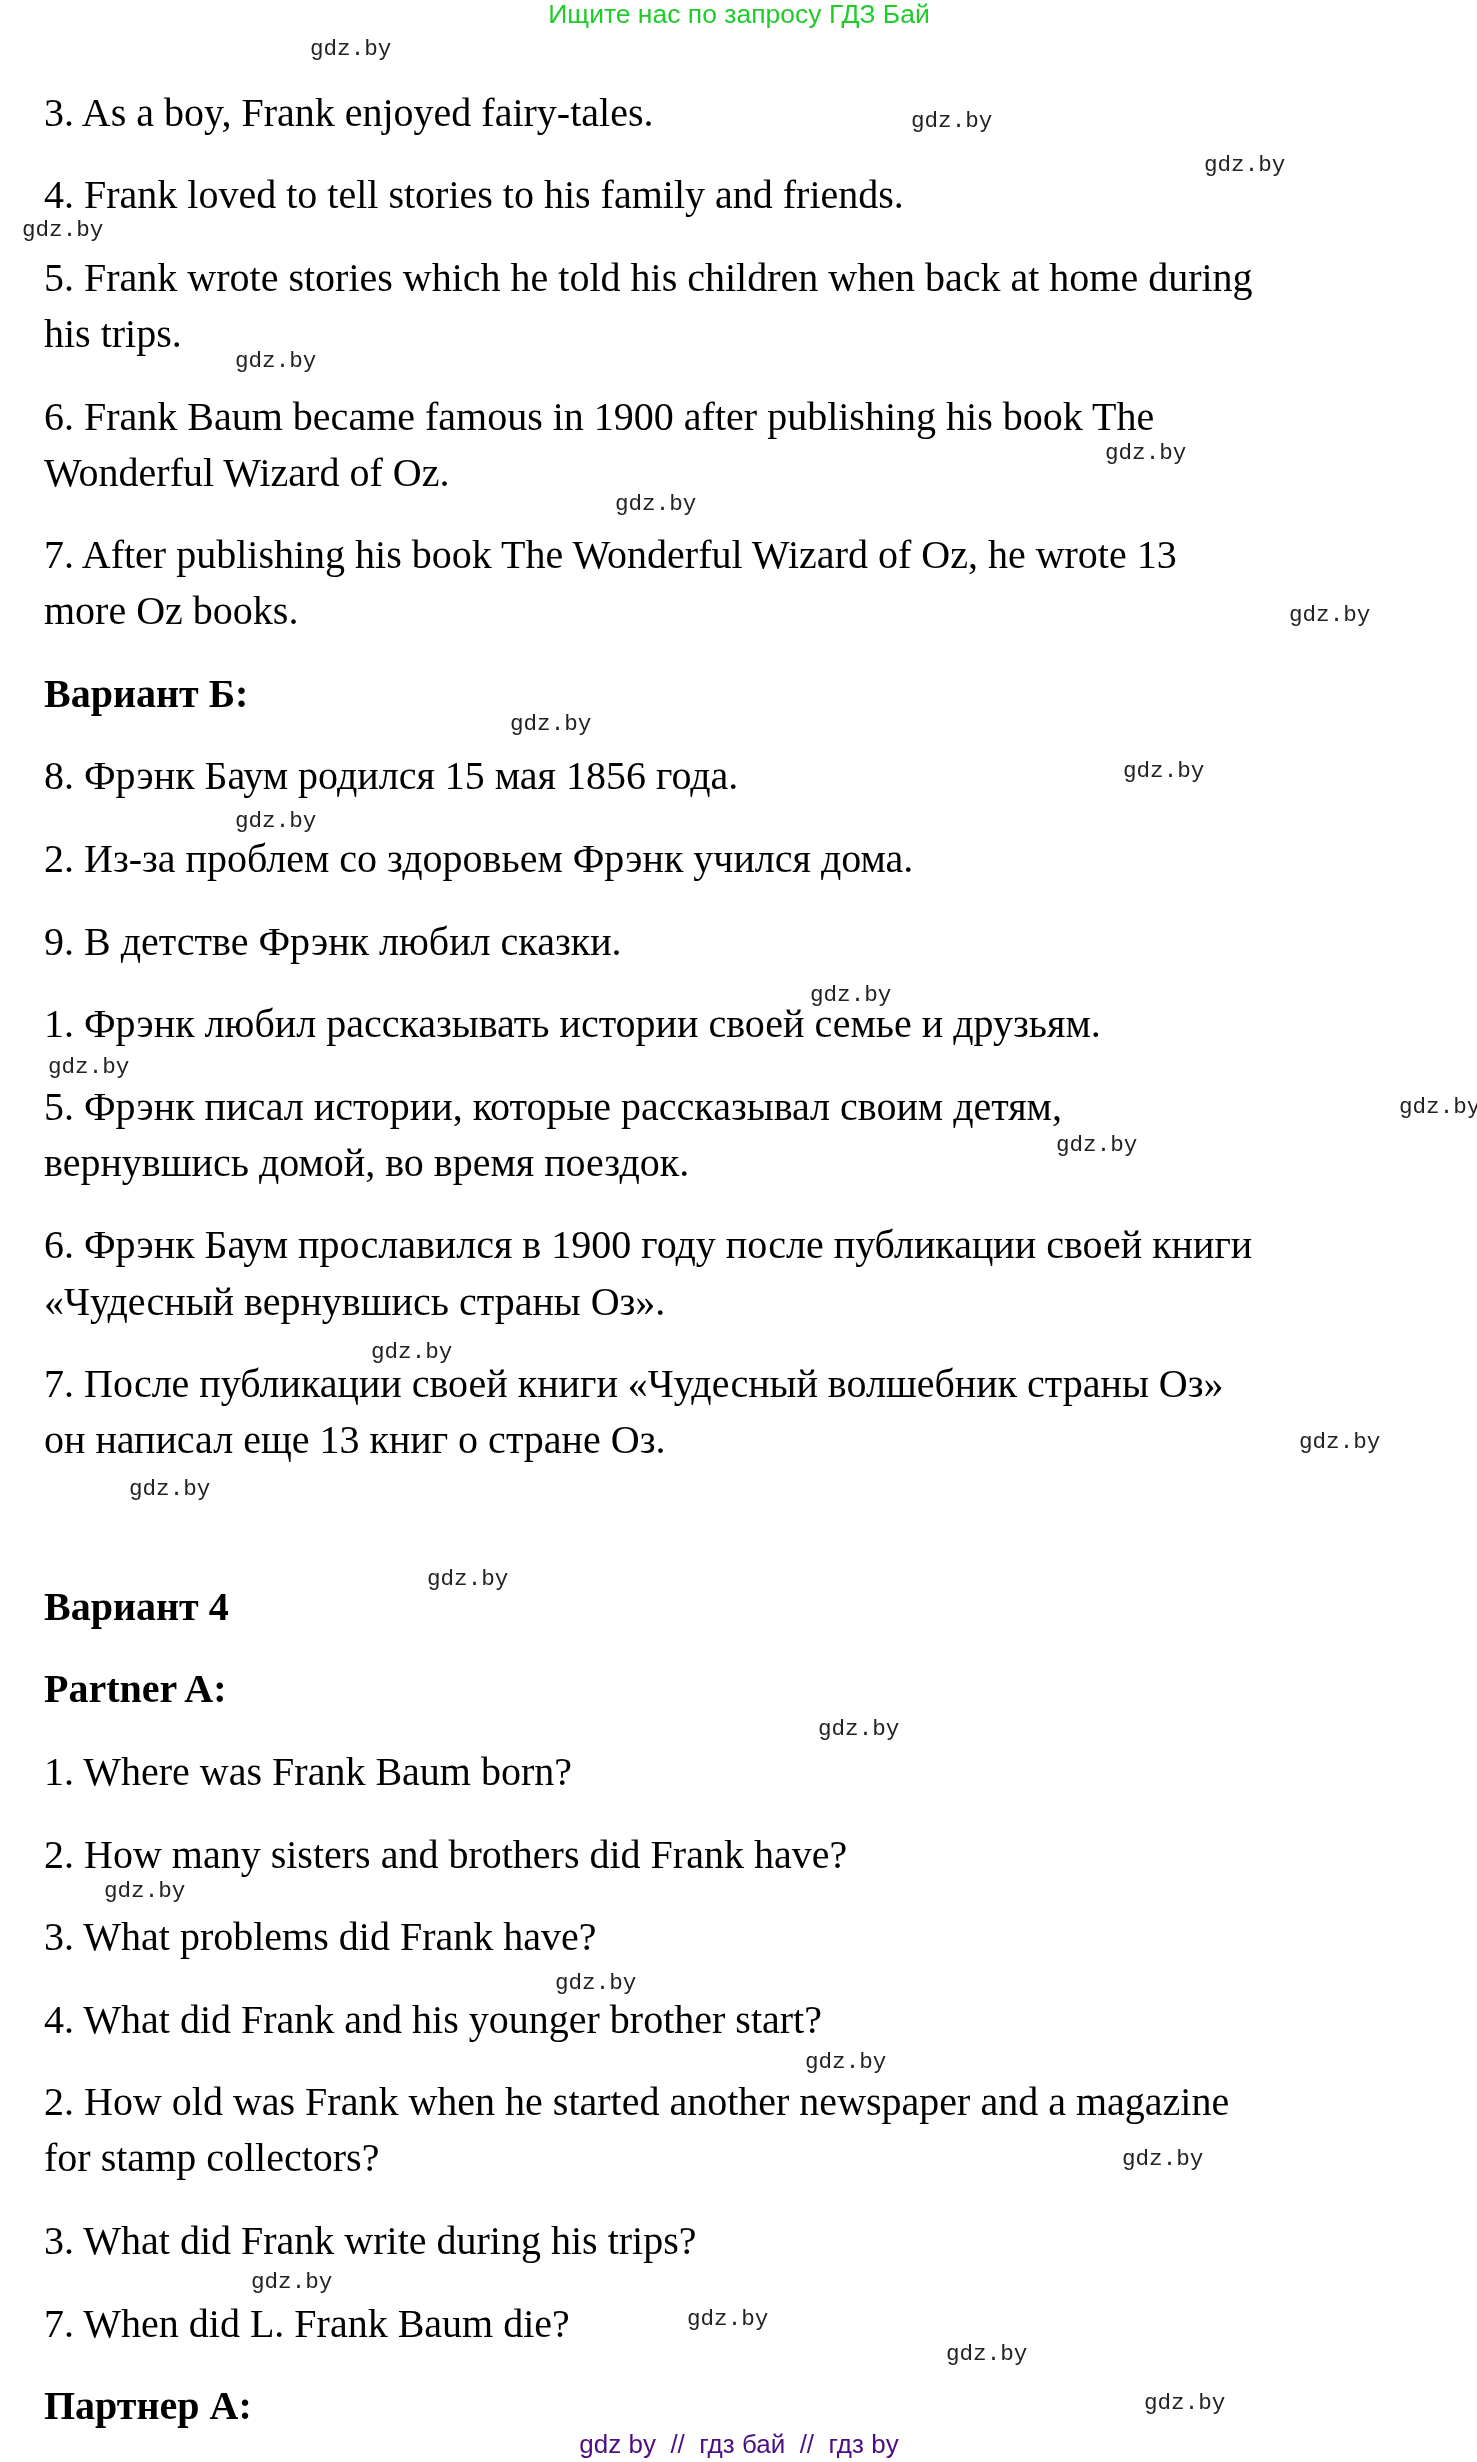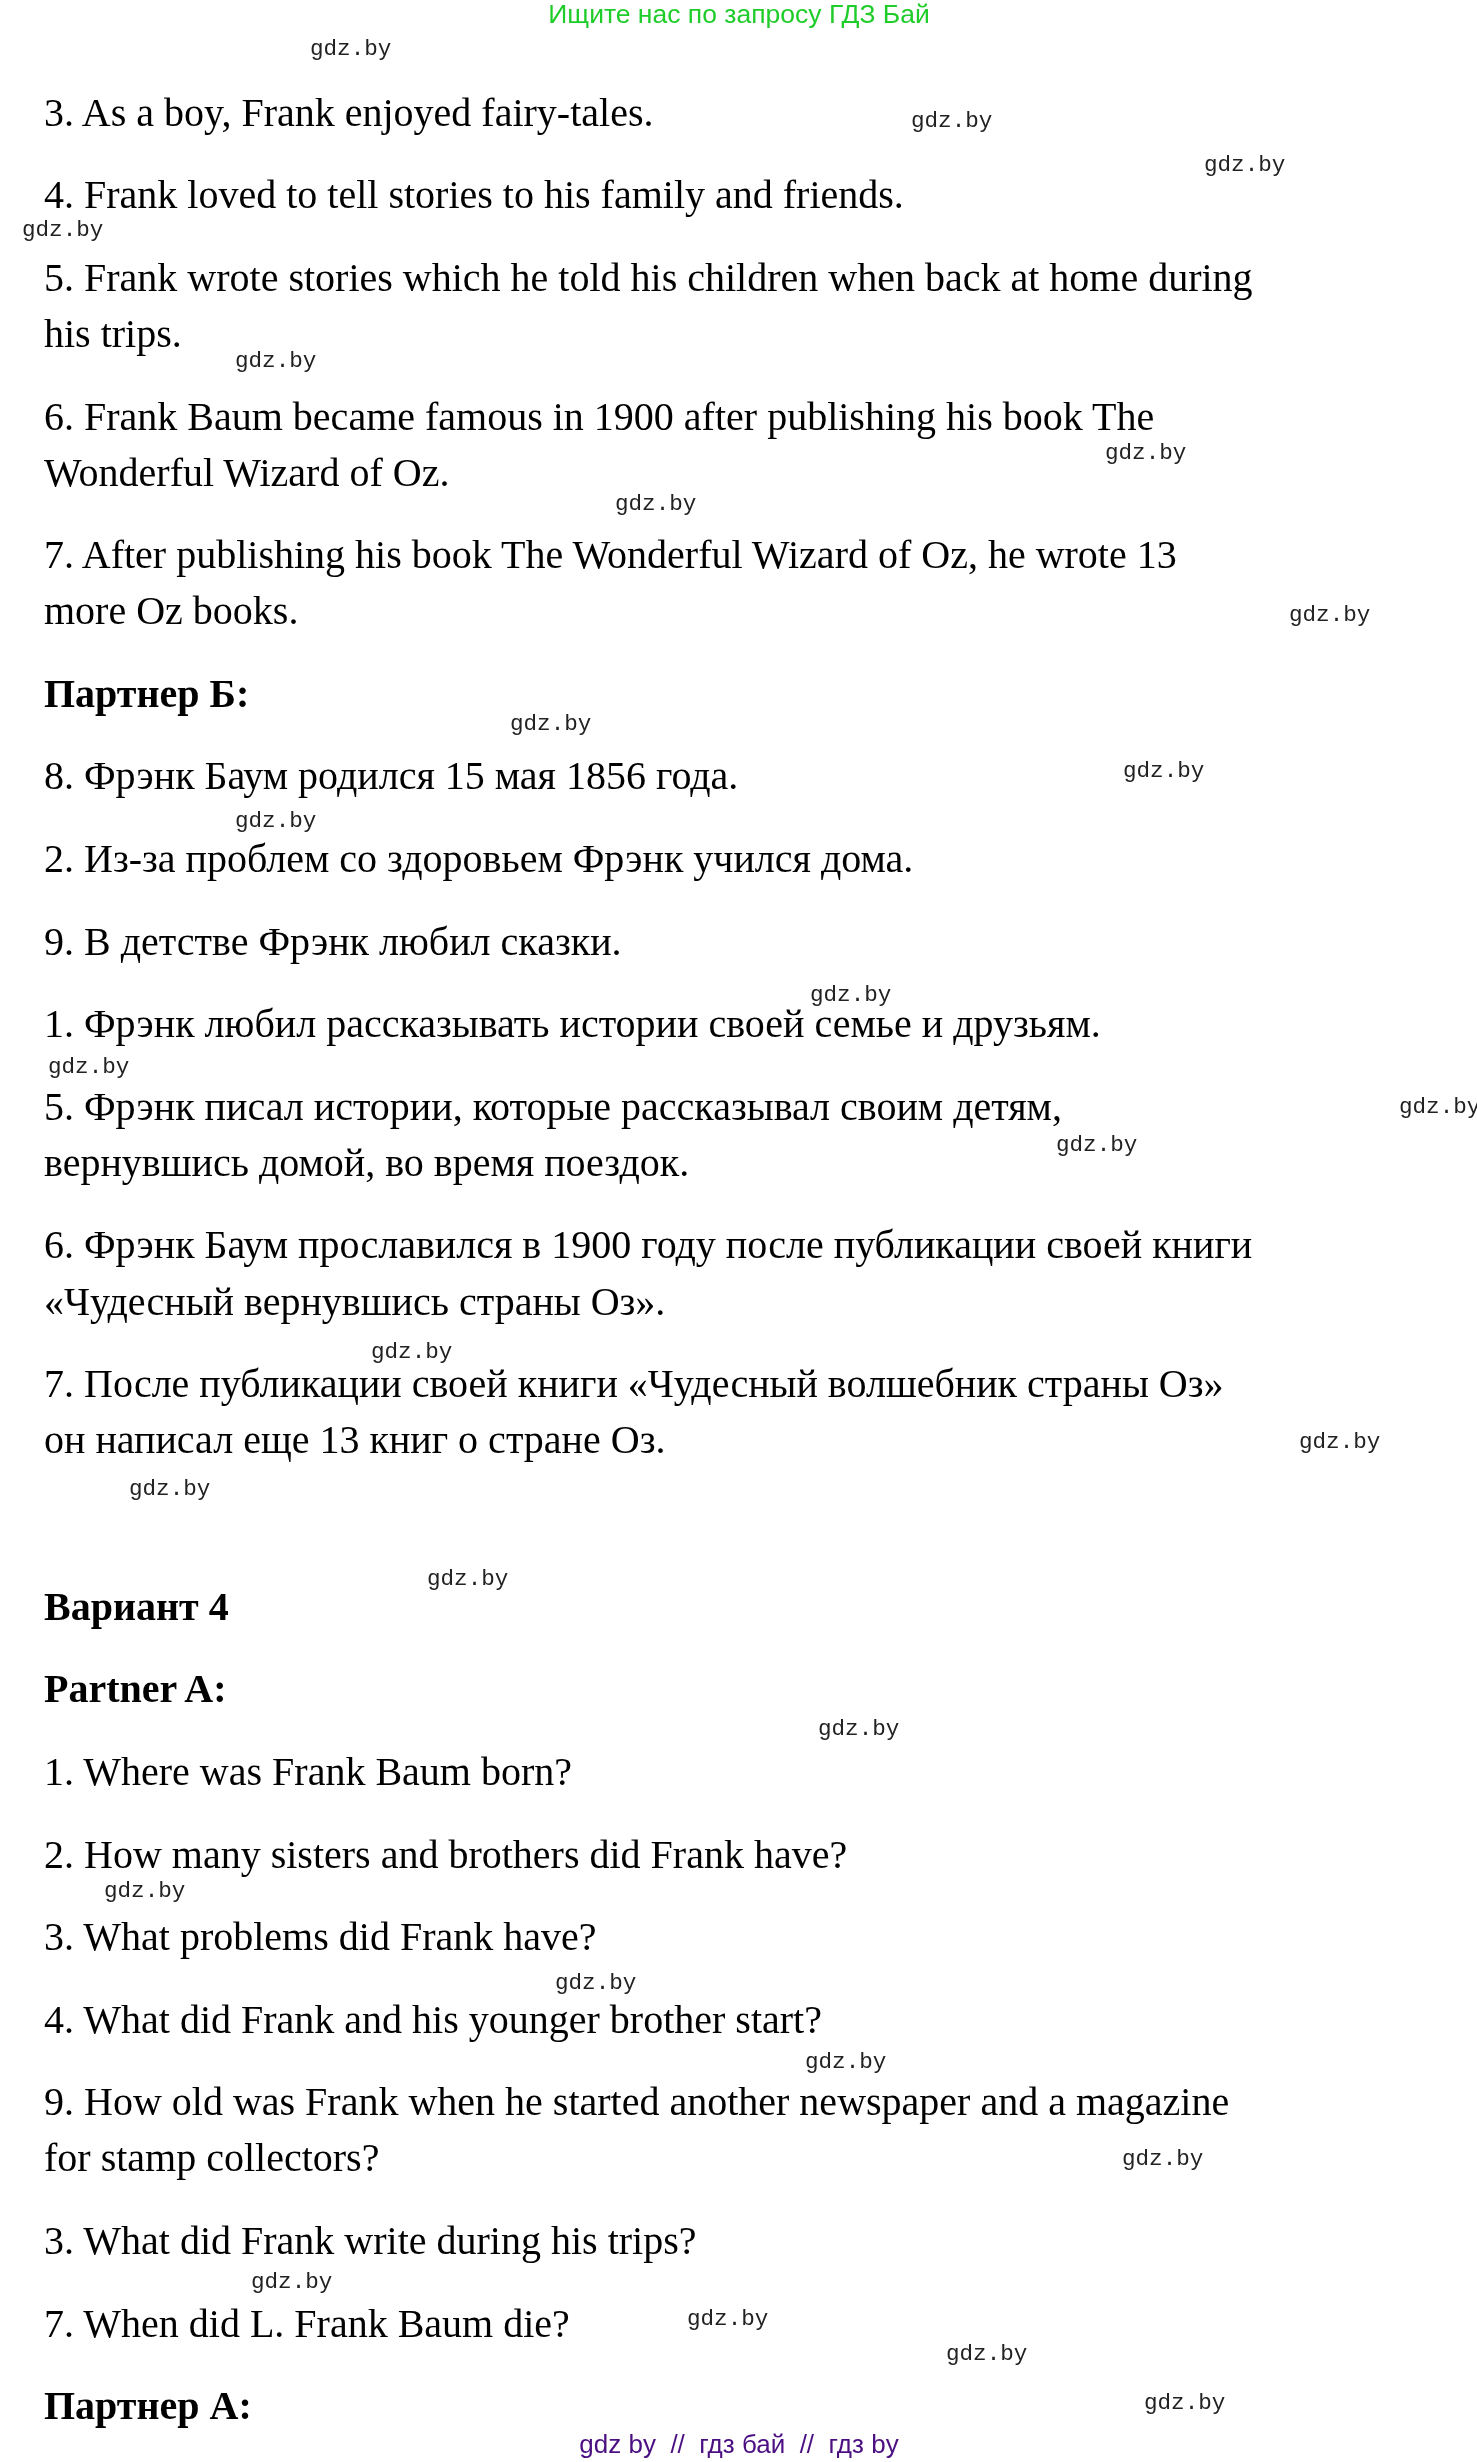--- a/index.html
+++ b/index.html
@@ -33,39 +33,39 @@
 
 <div class="line" style="top:89px">3. As a boy, Frank enjoyed fairy-tales.</div>
 <div class="line" style="top:171px">4. Frank loved to tell stories to his family and friends.</div>
 <div class="line" style="top:254px">5. Frank wrote stories which he told his children when back at home during</div>
 <div class="line" style="top:310px">his trips.</div>
 <div class="line" style="top:393px">6. Frank Baum became famous in 1900 after publishing his book The</div>
 <div class="line" style="top:449px">Wonderful Wizard of Oz.</div>
 <div class="line" style="top:531px">7. After publishing his book The Wonderful Wizard of Oz, he wrote 13</div>
 <div class="line" style="top:587px">more Oz books.</div>
 
-<div class="line heading" style="top:670px">Партнер Б:</div>
+<div class="line heading" style="top:670px">Вариант Б:</div>
 <div class="line" style="top:752px">8. Фрэнк Баум родился 15 мая 1856 года.</div>
 <div class="line" style="top:835px">2. Из-за проблем со здоровьем Фрэнк учился дома.</div>
 <div class="line" style="top:918px">9. В детстве Фрэнк любил сказки.</div>
 <div class="line" style="top:1000px">1. Фрэнк любил рассказывать истории своей семье и друзьям.</div>
 <div class="line" style="top:1083px">5. Фрэнк писал истории, которые рассказывал своим детям,</div>
 <div class="line" style="top:1139px">вернувшись домой, во время поездок.</div>
 <div class="line" style="top:1221px">6. Фрэнк Баум прославился в 1900 году после публикации своей книги</div>
 <div class="line" style="top:1278px">«Чудесный вернувшись страны Оз».</div>
 <div class="line" style="top:1360px">7. После публикации своей книги «Чудесный волшебник страны Оз»</div>
 <div class="line" style="top:1416px">он написал еще 13 книг о стране Оз.</div>
 
 <div class="line heading" style="top:1583px">Вариант 4</div>
 <div class="line heading" style="top:1665px">Partner A:</div>
 <div class="line" style="top:1748px">1. Where was Frank Baum born?</div>
 <div class="line" style="top:1831px">2. How many sisters and brothers did Frank have?</div>
 <div class="line" style="top:1913px">3. What problems did Frank have?</div>
 <div class="line" style="top:1996px">4. What did Frank and his younger brother start?</div>
-<div class="line" style="top:2078px">9. How old was Frank when he started another newspaper and a magazine</div>
+<div class="line" style="top:2078px">2. How old was Frank when he started another newspaper and a magazine</div>
 <div class="line" style="top:2134px">for stamp collectors?</div>
 <div class="line" style="top:2217px">3. What did Frank write during his trips?</div>
 <div class="line" style="top:2300px">7. When did L. Frank Baum die?</div>
 <div class="line heading" style="top:2382px">Партнер А:</div>
 
 <div class="wm" style="left:310px;top:37px">gdz.by</div>
 <div class="wm" style="left:911px;top:109px">gdz.by</div>
 <div class="wm" style="left:1204px;top:153px">gdz.by</div>
 <div class="wm" style="left:22px;top:218px">gdz.by</div>
 <div class="wm" style="left:235px;top:349px">gdz.by</div>

